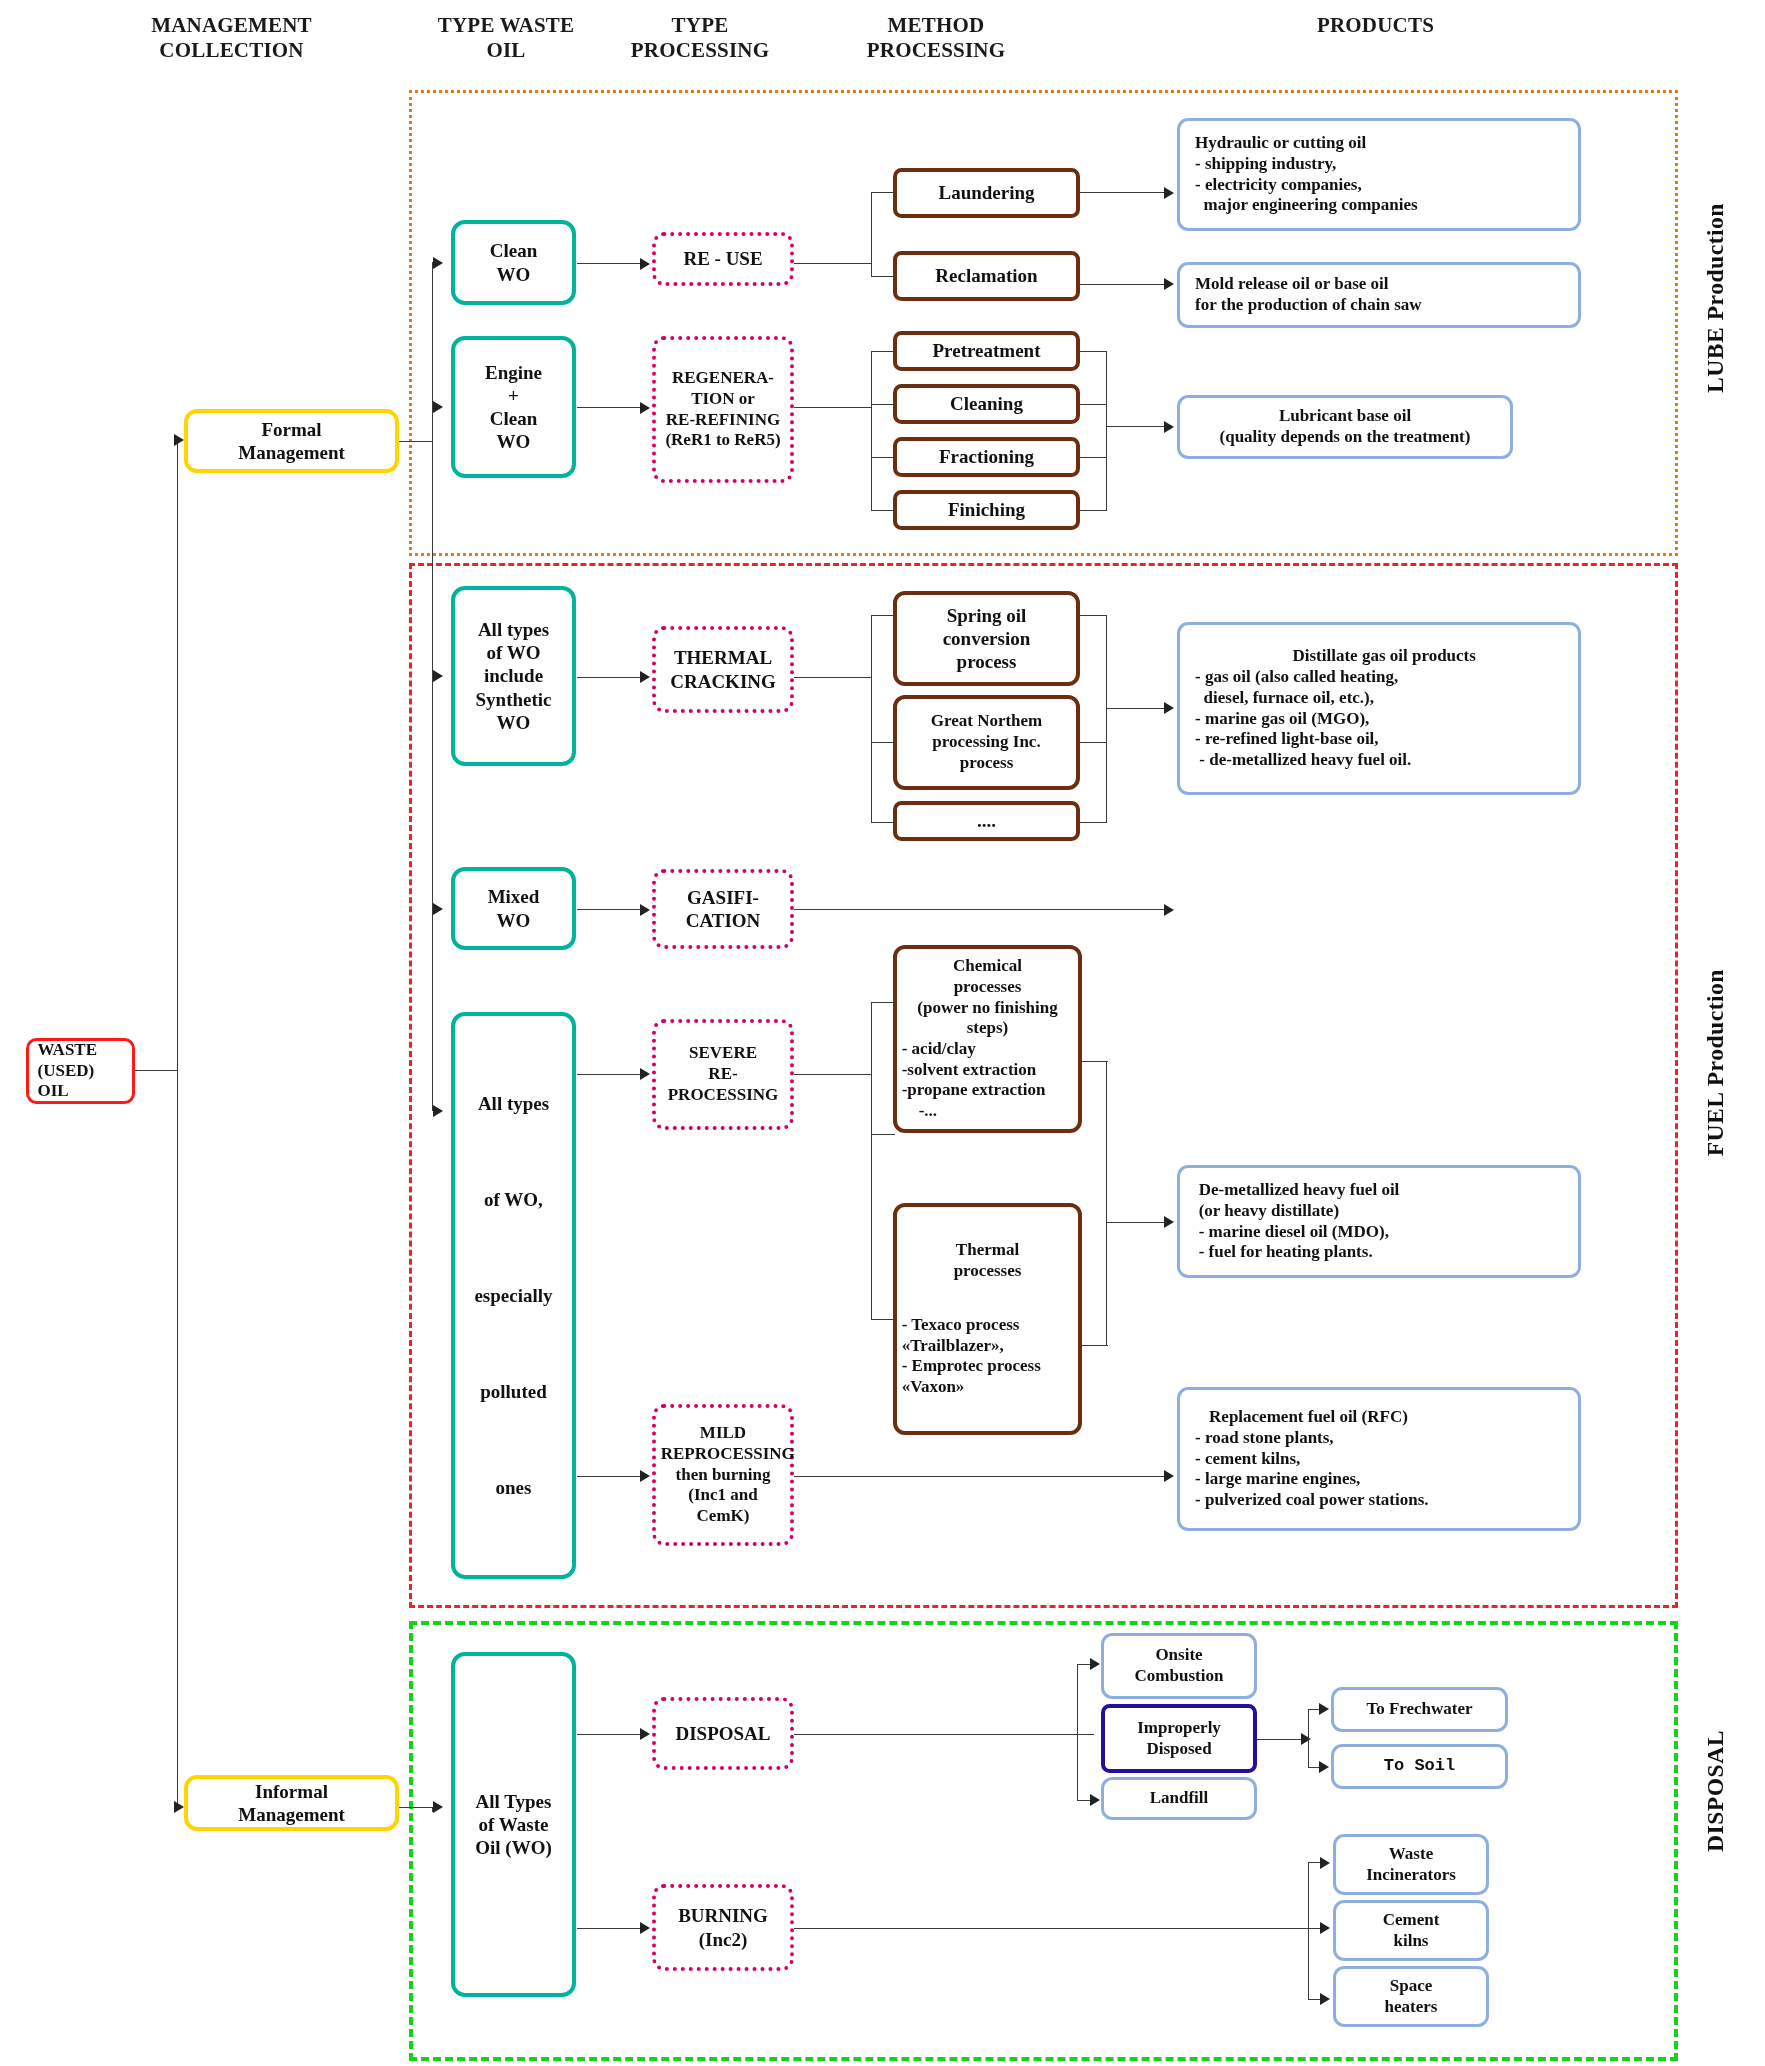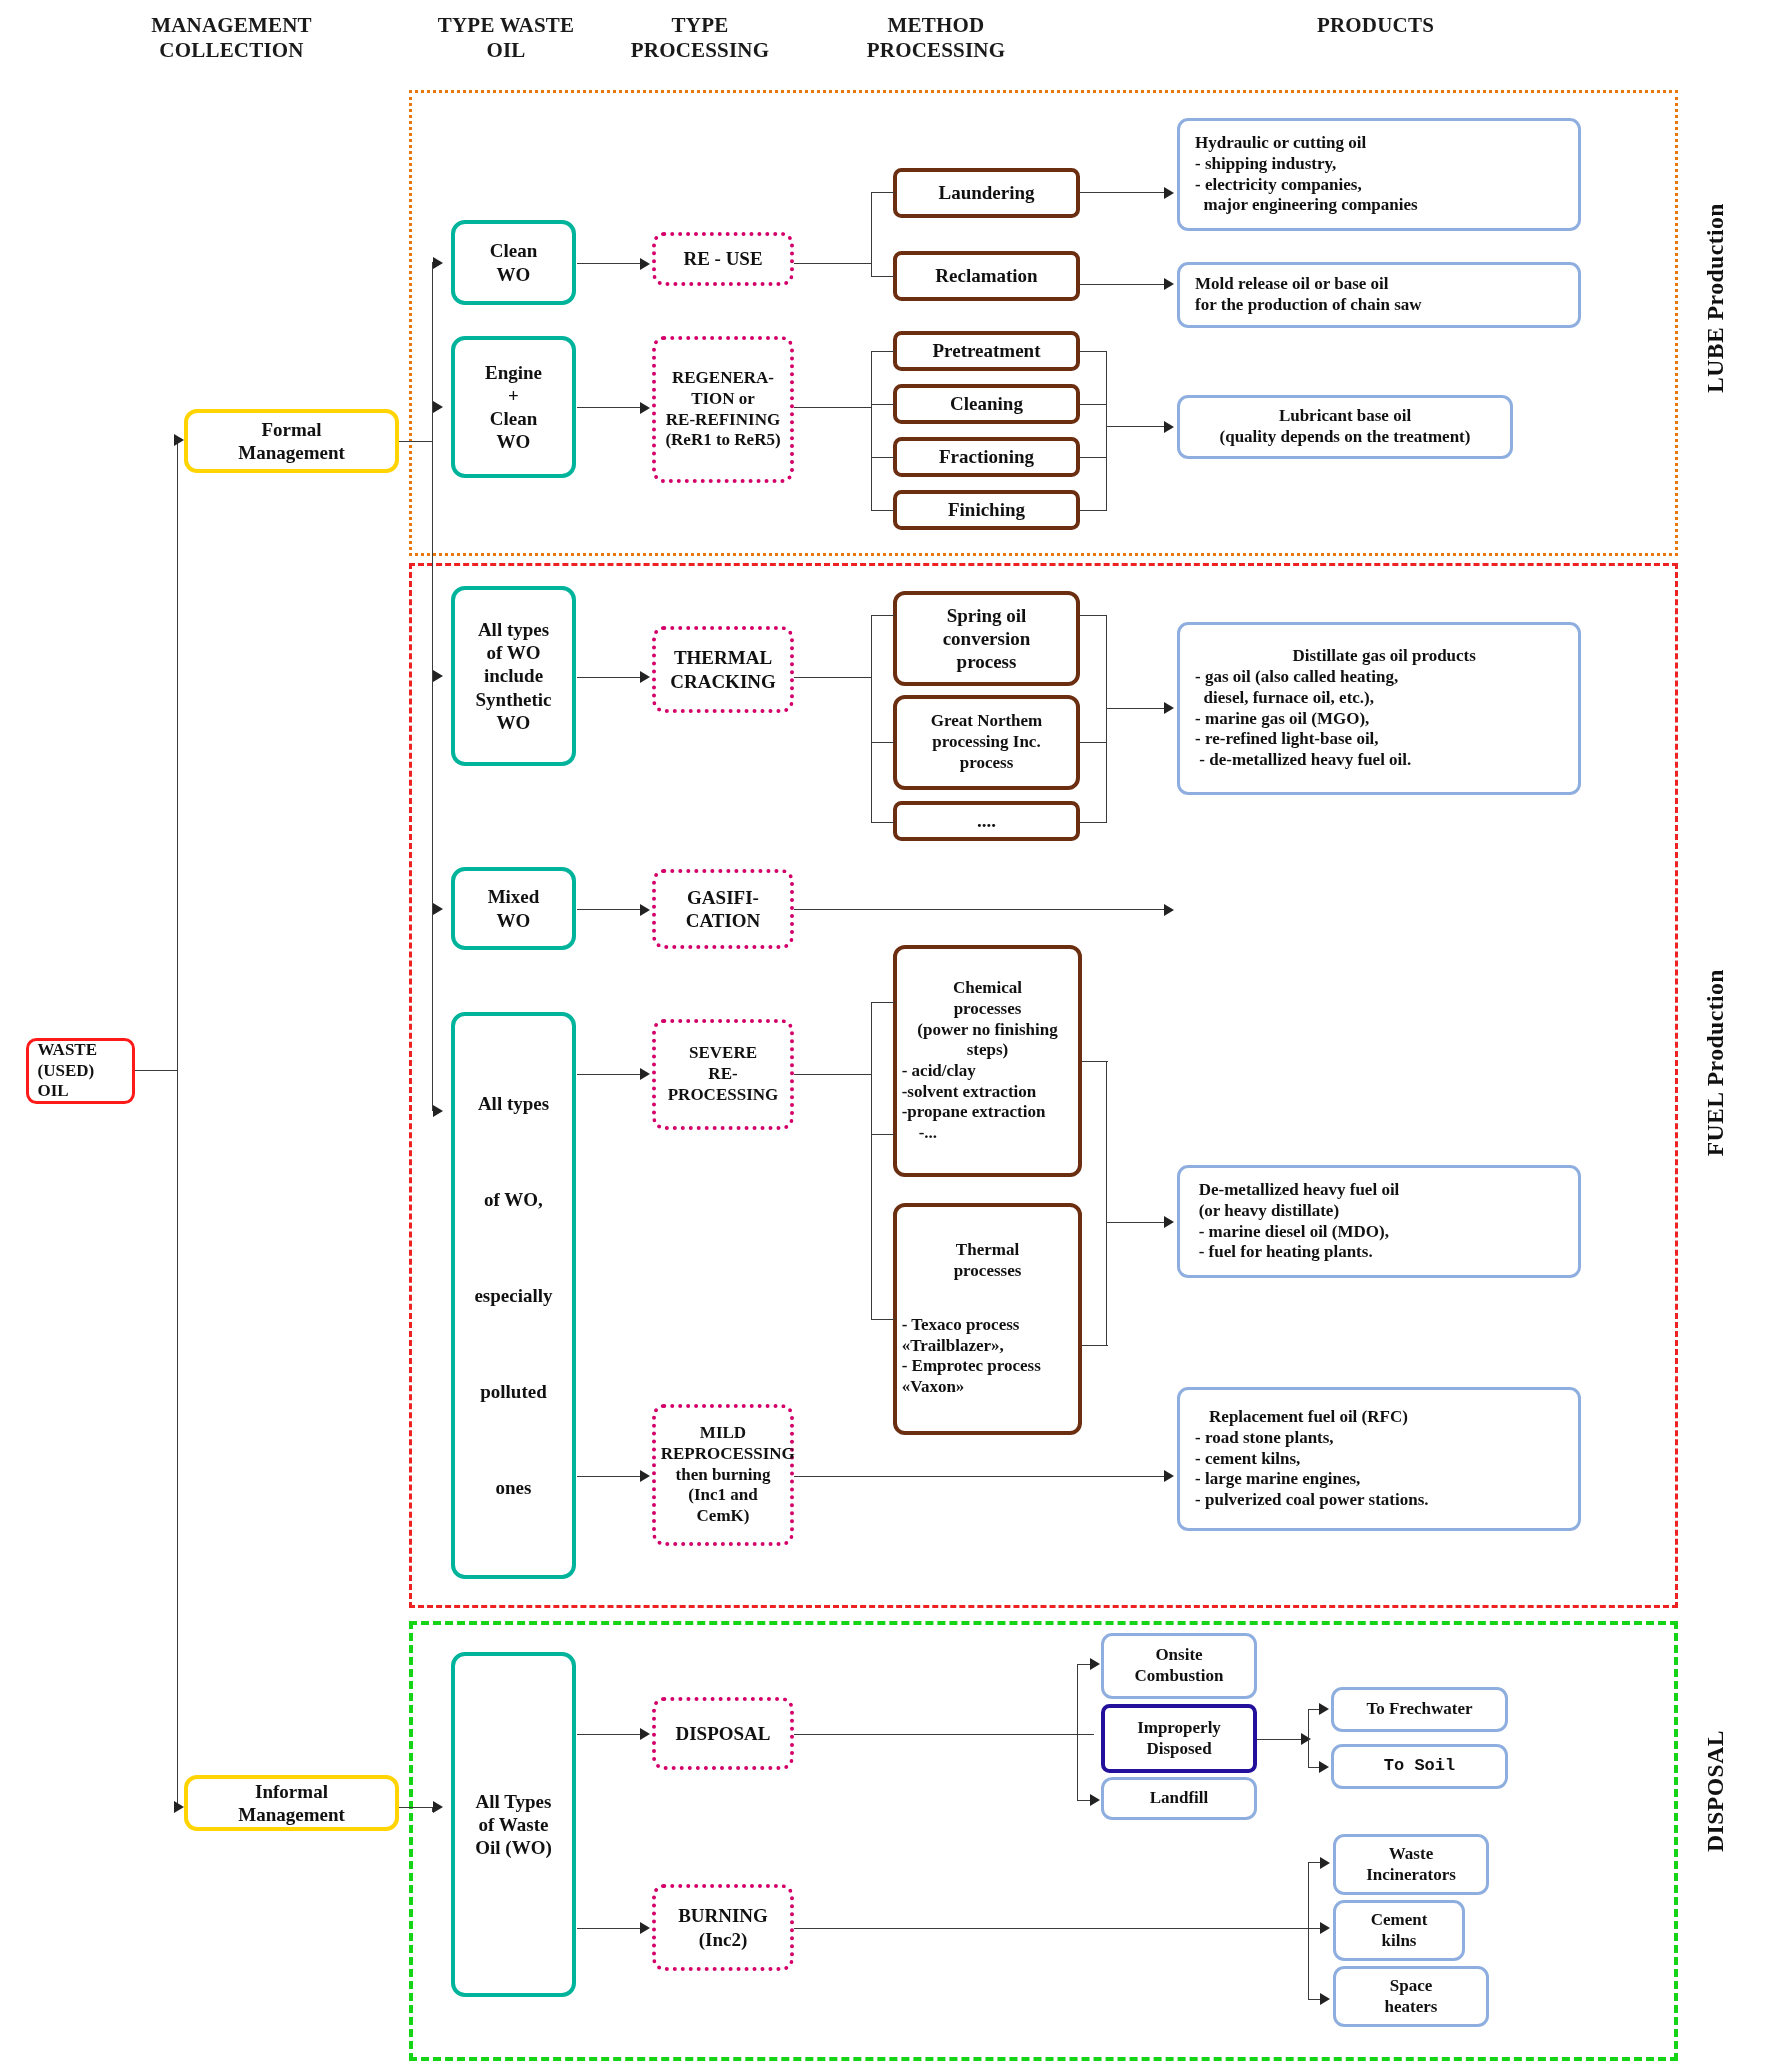--- a/index.html
+++ b/index.html
@@ -309,21 +309,21 @@
       <div>process</div>
     </div>
   </div>
 
   <div class="node n-brown" style="left:893px;top:801px;width:187px;height:40px;">
     <div class="inner">
         <div>....</div>
       </div>
   </div>
 
-  <div class="node n-brown-r small lft" style="left:893px;top:945px;width:189px;height:232px;">
+  <div class="node n-brown-r small lft" style="left:893px;top:945px;width:189px;height:188px;">
     <div class="inner">
       <div class="ctr">Chemical</div>
       <div class="ctr">processes</div>
       <div class="ctr">(power no finishing</div>
       <div class="ctr">steps)</div>
       <div>- acid/clay</div>
       <div>-solvent extraction</div>
       <div>-propane extraction</div>
       <div class="ctr" style="text-align:left;padding-left:17px;">-...</div>
     </div>
@@ -484,21 +484,21 @@
       </div>
   </div>
 
   <div class="node n-blue small" style="left:1333px;top:1834px;width:156px;height:61px;">
     <div class="inner">
       <div>Waste</div>
       <div>Incinerators</div>
     </div>
   </div>
 
-  <div class="node n-blue small" style="left:1333px;top:1900px;width:132px;height:61px;justify-content:center;">
+  <div class="node n-blue small" style="left:1333px;top:1900px;width:156px;height:61px;justify-content:center;">
     <div class="inner">
       <div>Cement</div>
       <div>kilns</div>
     </div>
   </div>
 
   <div class="node n-blue small" style="left:1333px;top:1966px;width:156px;height:61px;">
     <div class="inner">
       <div>Space</div>
       <div>heaters</div>

